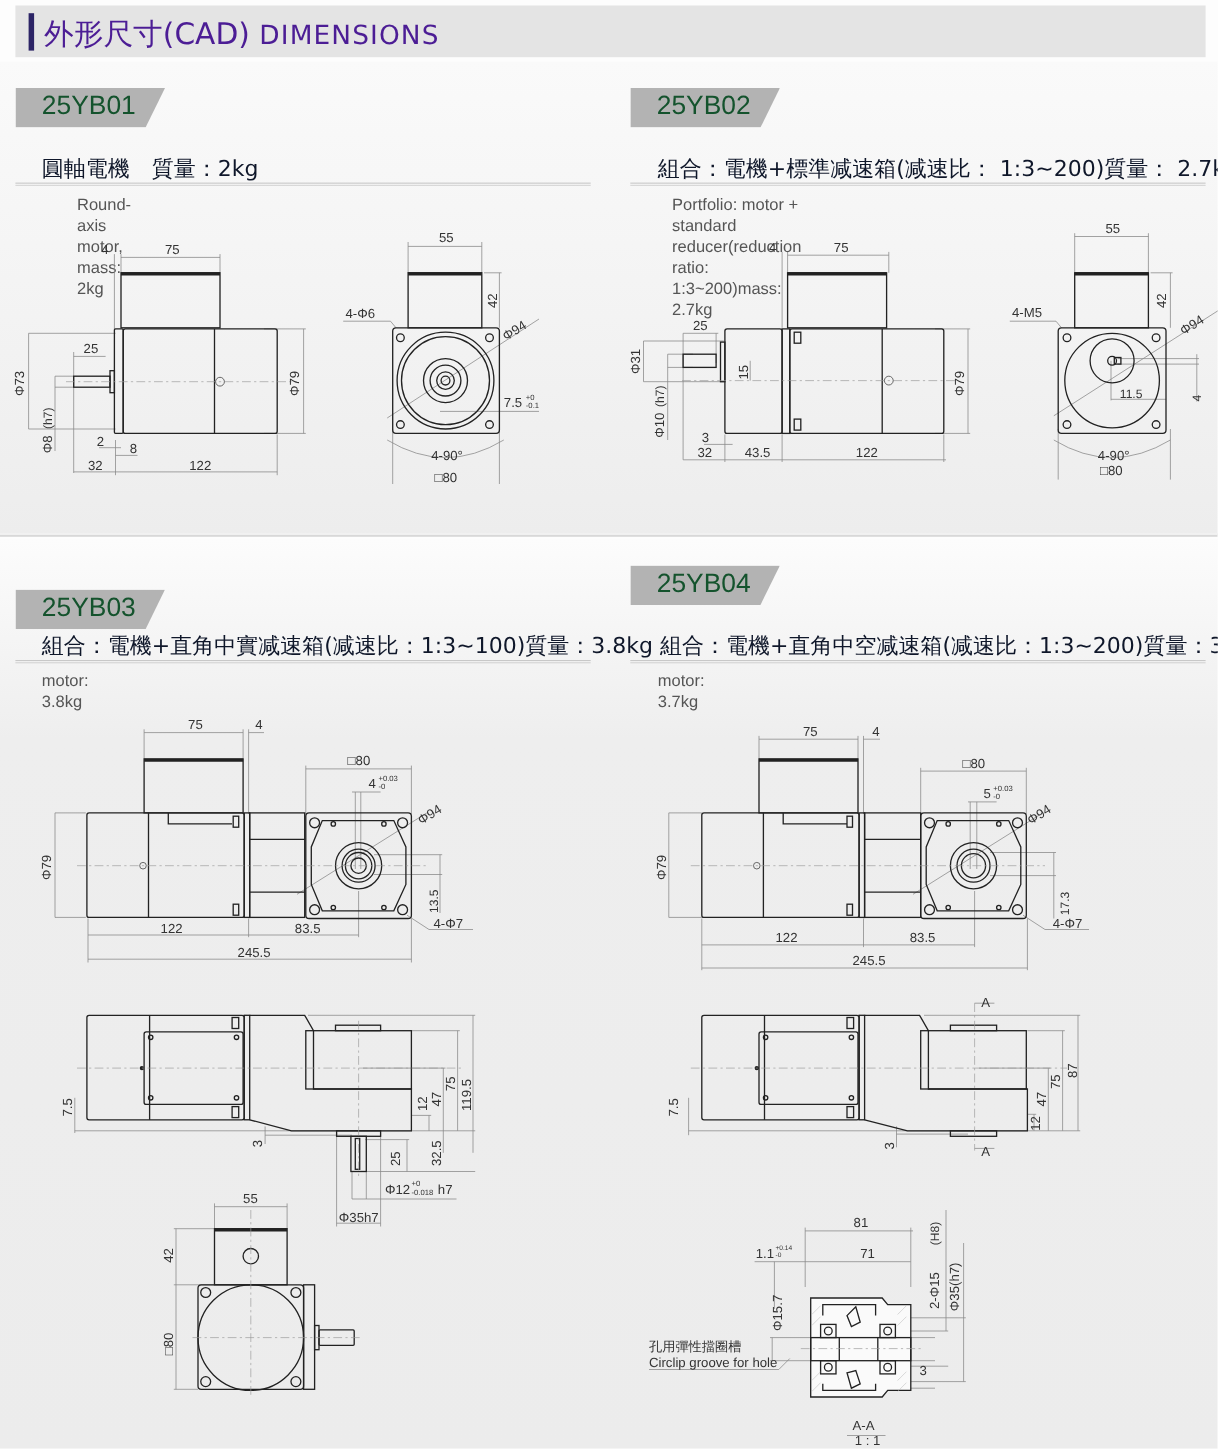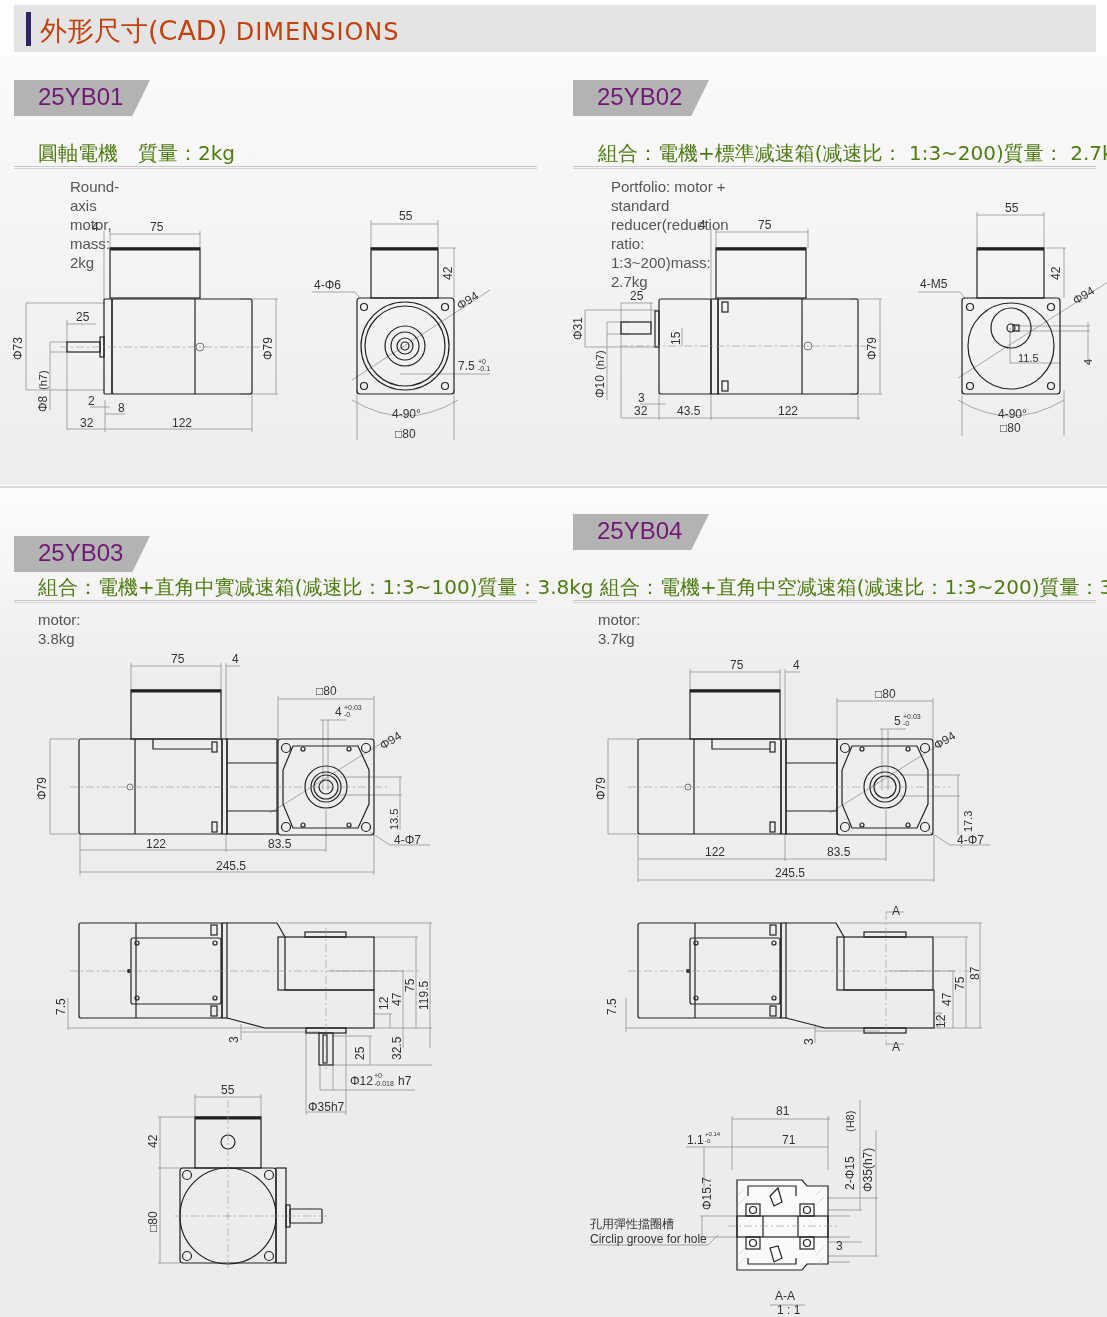--- a/index.html
+++ b/index.html
@@ -1,28 +1,28 @@
 <!DOCTYPE html>
 <html><head>
 <meta charset="utf-8">
 <style>
   * { box-sizing: border-box; margin: 0; padding: 0; }
   body { width: 1107px; height: 1317px; background: #fdfdfd; font-family: "DejaVu Sans", sans-serif; color: #333; position: relative; overflow: hidden; }
   .page-header { position: absolute; left: 14px; top: 5px; width: 1082px; height: 47px; background: #e4e4e4; }
   .page-header .bar { position: absolute; left: 12px; top: 7px; width: 5px; height: 34px; background: #2c2466; }
-  .page-header .title { position: absolute; left: 26px; top: 8px; font-size: 27px; color: #c2410c; font-family: "DejaVu Sans", sans-serif; letter-spacing: 0px; }
+  .page-header .title { position: absolute; left: 26px; top: 8px; font-size: 27px; color: #4c1d95; font-family: "DejaVu Sans", sans-serif; letter-spacing: 0px; }
   .page-header .title .en { font-size: 24px; letter-spacing: 1px; }
   .band { position: absolute; left: 0; width: 1107px; }
   .band-top { top: 56px; height: 430px; background: linear-gradient(#fafafa, #ededed); }
   .band-divider { top: 485px; height: 3px; background: #d8d8d8; border-top: 1px solid #fff; }
   .band-bottom { top: 490px; height: 827px; background: linear-gradient(#fcfcfc 0%, #eeeeee 22%, #ececec 100%); }
   .panel { position: absolute; }
   .tag { position: absolute; width: 136px; height: 36px; background: #b3b3b3; clip-path: polygon(0 0, 100% 0, 87% 100%, 0 100%); }
-  .tag span { position: absolute; left: 24px; top: 3px; font-size: 24px; color: #701a75; font-family: "Liberation Sans", sans-serif; }
-  .zh { position: absolute; font-size: 20px; color: #4d7c0f; font-family: "DejaVu Sans", sans-serif; white-space: nowrap; }
+  .tag span { position: absolute; left: 24px; top: 3px; font-size: 24px; color: #14532d; font-family: "Liberation Sans", sans-serif; }
+  .zh { position: absolute; font-size: 20px; color: #0f172a; font-family: "DejaVu Sans", sans-serif; white-space: nowrap; }
   .rule { position: absolute; height: 3px; border-top: 1px solid #c8c8c8; border-bottom: 1px solid #d4d4d4; }
   .en-desc { position: absolute; font-size: 15px; color: #555; font-family: "Liberation Sans", sans-serif; line-height: 19px; }
   svg.draw { position: absolute; overflow: visible; }
   svg text { font-family: "Liberation Sans", sans-serif; fill: #333; }
 </style>
 </head>
 <body>
 
 <div class="page-header">
   <div class="bar"></div>

